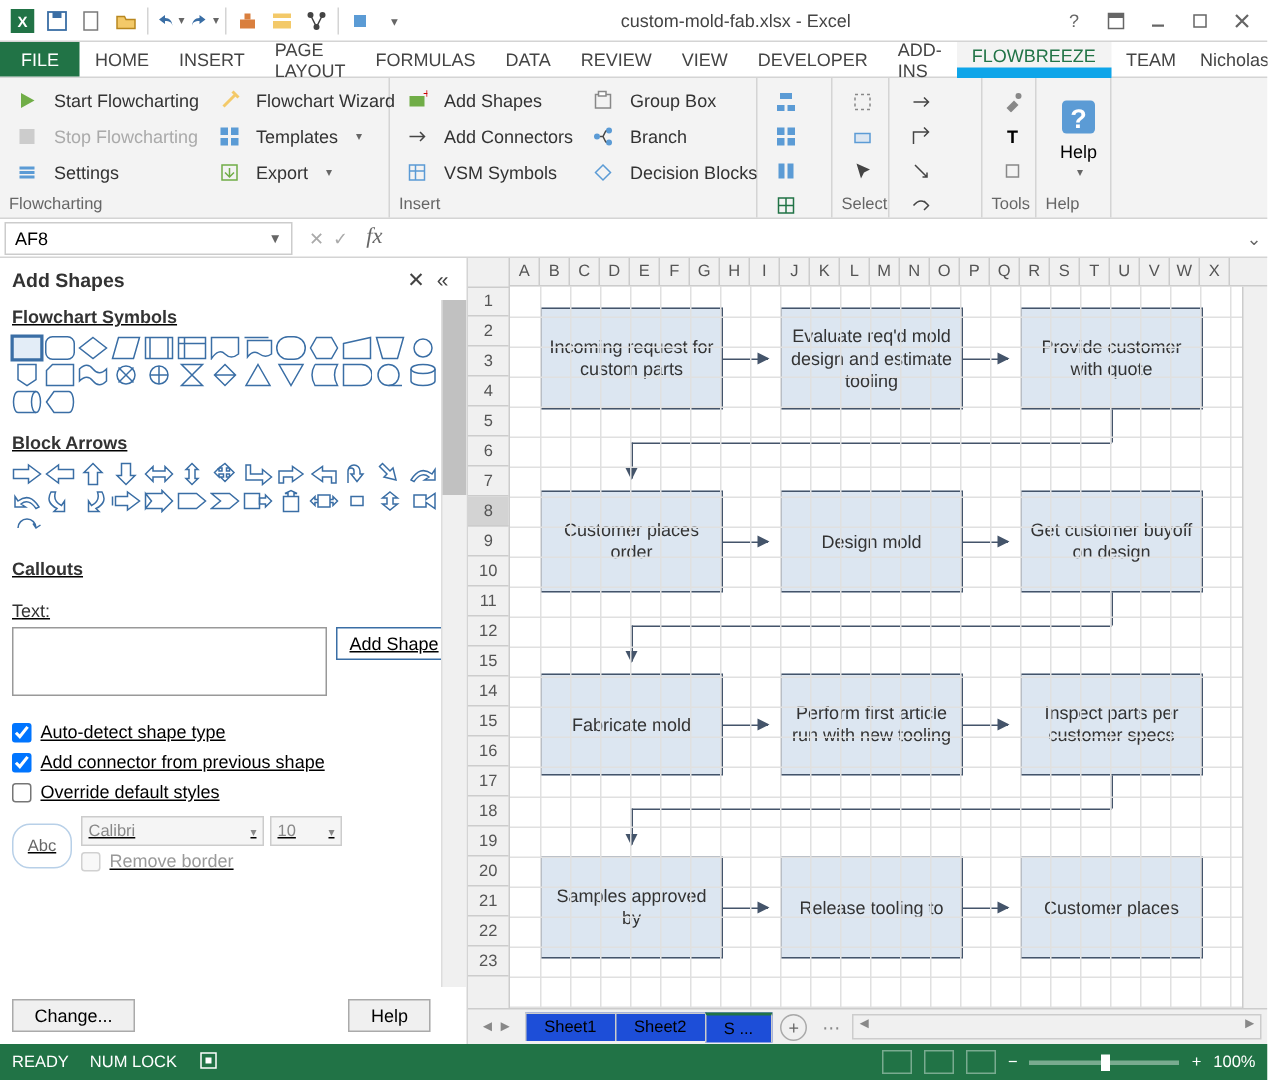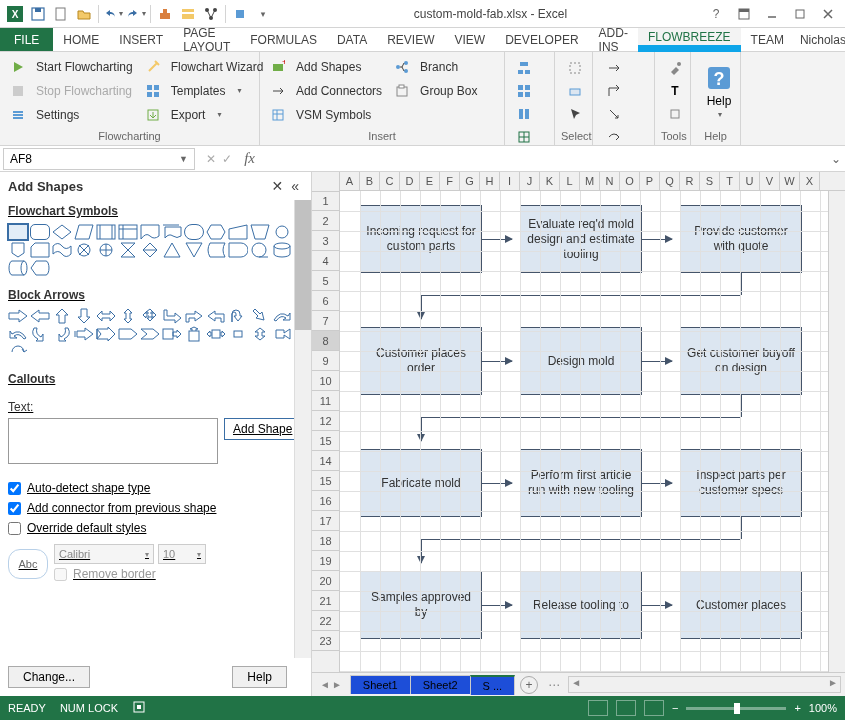--- a/index.html
+++ b/index.html
@@ -18,21 +18,21 @@
 .tabs { height: 24px; display: flex; align-items: stretch; background: #fff; border-bottom: 1px solid #d4d4d4; }
 .tab-file { background: #217346; color: #fff; padding: 0 14px; display: flex; align-items: center; font-size: 12px; cursor: pointer; }
 .tab { padding: 0 10px; display: flex; align-items: center; font-size: 12px; color: #444; cursor: pointer; text-transform: uppercase; letter-spacing: 0; }
 .tab.active { color: #217346; border-bottom: 7px solid #0ea5e9; margin-bottom: -1px; background: #f3f3f3; }
 .user { margin-left: auto; padding: 0 6px; display: flex; align-items: center; gap: 4px; font-size: 12px; color: #444; }
 
 
 .ribbon { height: 94px; background: #f3f3f3; border-bottom: 1px solid #d4d4d4; display: flex; }
 .rgroup { border-right: 1px solid #d4d4d4; padding: 3px 6px 0; display: flex; flex-direction: column; }
 .rgroup-content { flex: 1; display: flex; gap: 4px; }
-.rgroup-label { text-align: center; font-size: 11px; color: #666; padding: 2px 0 3px; }
+.rgroup-label { text-align: left; font-size: 11px; color: #666; padding: 2px 0 3px; }
 .rcol { display: flex; flex-direction: column; gap: 1px; }
 .rbtn { display: flex; align-items: center; gap: 10px; padding: 2px 4px; height: 23px; cursor: pointer; white-space: nowrap; font-size: 12px; color: #333; }
 .rbtn.disabled { color: #aaa; cursor: default; }
 .ricon { width: 16px; height: 16px; display: inline-flex; align-items: center; justify-content: center; flex-shrink: 0; }
 .rdd { font-size: 8px; color: #666; margin-left: 2px; }
 .rsmallcol { display: flex; flex-direction: column; align-items: center; gap: 1px; padding: 2px; }
 .rsmallbtn { width: 24px; height: 22px; display: flex; align-items: center; justify-content: center; cursor: pointer; }
 .rbigbtn { display: flex; flex-direction: column; align-items: center; justify-content: center; padding: 4px 8px; cursor: pointer; gap: 2px; }
 
 
@@ -319,36 +319,44 @@
                 <path d="M2 6h10M6 2v10" stroke="#5b9bd5"></path>
               </svg>
             </span>
             <span>VSM Symbols</span>
           </div>
       </div>
       <div class="rcol">
         <div class="rbtn">
             <span class="ricon">
               <svg width="14" height="14">
+                <rect x="2" y="3" width="10" height="9" fill="none" stroke="#888"></rect>
+                <rect x="4" y="1" width="5" height="3" fill="#fff" stroke="#888"></rect>
+              </svg>
+            </span>
+            <span>Group Box</span>
+          </div>
+        <div class="rbtn">
+            <span class="ricon">
+              <svg width="14" height="14">
                 <circle cx="3" cy="7" r="2" fill="#5b9bd5"></circle>
                 <circle cx="11" cy="3" r="2" fill="#5b9bd5"></circle>
                 <circle cx="11" cy="11" r="2" fill="#5b9bd5"></circle>
                 <path d="M5 7h2l2-4M7 7l2 4" stroke="#444" fill="none"></path>
               </svg>
             </span>
             <span>Branch</span>
           </div>
         <div class="rbtn">
             <span class="ricon">
               <svg width="14" height="14">
-                <rect x="2" y="3" width="10" height="9" fill="none" stroke="#888"></rect>
-                <rect x="4" y="1" width="5" height="3" fill="#fff" stroke="#888"></rect>
-              </svg>
-            </span>
-            <span>Group Box</span>
+                <path d="M7 2l5 5-5 5-5-5z" fill="none" stroke="#5b9bd5"></path>
+              </svg>
+            </span>
+            <span>Decision Blocks</span>
           </div>
       </div>
     </div>
     <div class="rgroup-label">Insert</div>
   </div>
   <div class="rgroup" style="width:50px">
     <div class="rgroup-content">
         <div class="rsmallcol" style="flex-direction:row;flex-wrap:wrap;width:48px">
       <div class="rsmallbtn" style="width:22px">
             <svg width="14" height="14">
@@ -793,21 +801,21 @@
           <span>Add connector from previous shape</span>
         </label>
       <label class="tp-check">
           <input type="checkbox" style="">
           <span>Override default styles</span>
         </label>
       <div class="tp-style-row">
         <div class="tp-abc">Abc</div>
         <div>
           <div style="display:flex;gap:4px">
-            <div class="tp-combo" style="width:100px">
+            <div class="tp-combo" style="width:122px">
                 <span>Calibri</span>
                 <span style="margin-left:auto;font-size:8px">▾</span>
               </div>
             <div class="tp-combo" style="width:48px">
                 <span>10</span>
                 <span style="margin-left:auto;font-size:8px">▾</span>
               </div>
           </div>
           <label class="tp-check" style="color:#999">
               <input type="checkbox" disabled="" style="">

